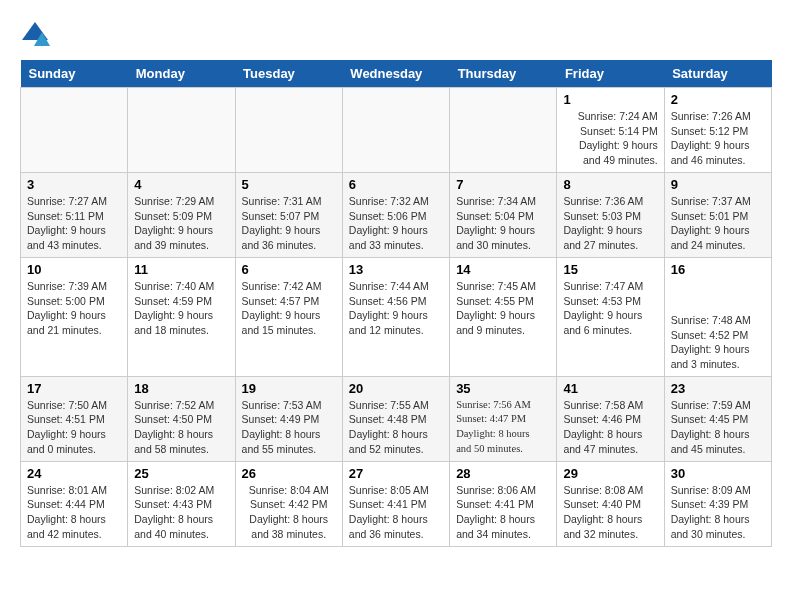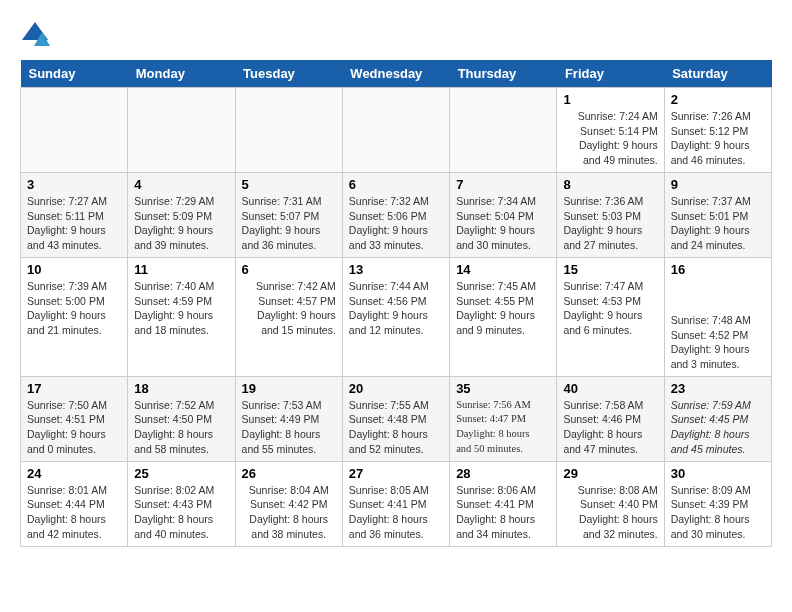--- a/index.html
+++ b/index.html
@@ -197,21 +197,21 @@
         </td>
         <td>
           <span class="day-number">11</span>
           <div class="day-info" style="white-space: pre-line;">Sunrise: 7:40 AM
 Sunset: 4:59 PM
 Daylight: 9 hours
 and 18 minutes.</div>
         </td>
         <td>
           <span class="day-number">6</span>
-          <div class="day-info" style="white-space: pre-line; text-align: right;">Sunrise: 7:42 AM
+          <div class="day-info" style="white-space: pre-line;">Sunrise: 7:42 AM
 Sunset: 4:57 PM
 Daylight: 9 hours
 and 15 minutes.</div>
         </td>
         <td>
           <span class="day-number">13</span>
           <div class="day-info" style="white-space: pre-line;">Sunrise: 7:44 AM
 Sunset: 4:56 PM
 Daylight: 9 hours
 and 12 minutes.</div>
@@ -268,29 +268,29 @@
 and 52 minutes.</div>
         </td>
         <td>
           <span class="day-number">35</span>
           <div class="day-info" style="white-space: pre-line; font-family: Liberation Serif, serif;">Sunrise: 7:56 AM
 Sunset: 4:47 PM
 Daylight: 8 hours
 and 50 minutes.</div>
         </td>
         <td>
-          <span class="day-number">40</span>
+          <span class="day-number">41</span>
           <div class="day-info" style="white-space: pre-line;">Sunrise: 7:58 AM
 Sunset: 4:46 PM
 Daylight: 8 hours
 and 47 minutes.</div>
         </td>
         <td>
           <span class="day-number">23</span>
-          <div class="day-info" style="white-space: pre-line; font-style: italic;">Sunrise: 7:59 AM
+          <div class="day-info" style="white-space: pre-line;">Sunrise: 7:59 AM
 Sunset: 4:45 PM
 Daylight: 8 hours
 and 45 minutes.</div>
         </td>
       </tr>
       <tr>
         <td>
           <span class="day-number">24</span>
           <div class="day-info" style="white-space: pre-line;">Sunrise: 8:01 AM
 Sunset: 4:44 PM
@@ -320,21 +320,21 @@
         </td>
         <td>
           <span class="day-number">28</span>
           <div class="day-info" style="white-space: pre-line;">Sunrise: 8:06 AM
 Sunset: 4:41 PM
 Daylight: 8 hours
 and 34 minutes.</div>
         </td>
         <td>
           <span class="day-number">29</span>
-          <div class="day-info" style="white-space: pre-line; text-align: right;">Sunrise: 8:08 AM
+          <div class="day-info" style="white-space: pre-line;">Sunrise: 8:08 AM
 Sunset: 4:40 PM
 Daylight: 8 hours
 and 32 minutes.</div>
         </td>
         <td>
           <span class="day-number">30</span>
           <div class="day-info" style="white-space: pre-line;">Sunrise: 8:09 AM
 Sunset: 4:39 PM
 Daylight: 8 hours
 and 30 minutes.</div>

